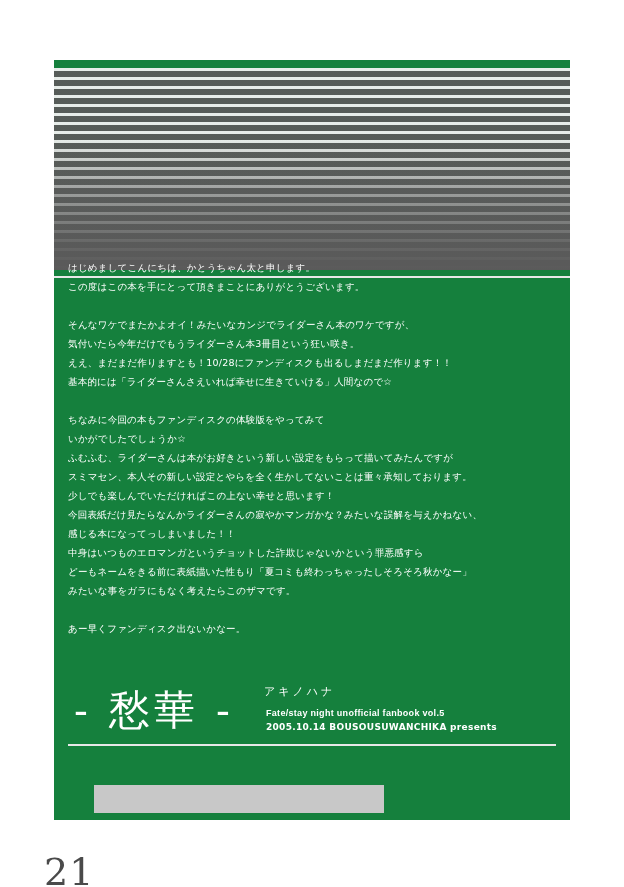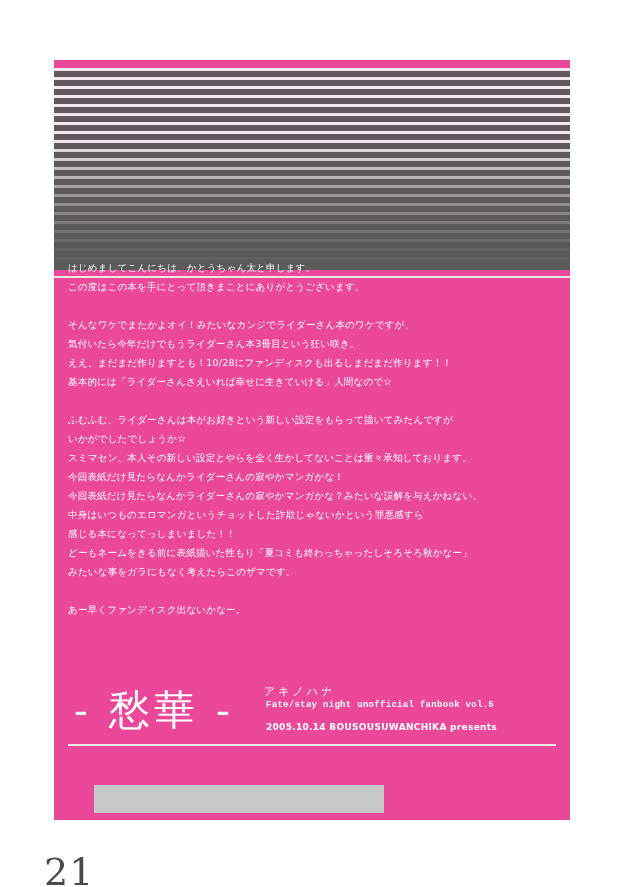--- a/index.html
+++ b/index.html
@@ -24,21 +24,21 @@
     background: #ffffff;
   }
 
   
   #afterword-panel {
     position: absolute;
     left: 54px;
     top: 60px;
     width: 516px;
     height: 760px;
-    background: #ec4899;
+    background: #15803d;
     box-sizing: border-box;
   }
 
   
   #stripe-band {
     position: absolute;
     left: 0;
     top: 8px;
     width: 516px;
     height: 202px;
@@ -115,26 +115,26 @@
     left: 196px;
     top: 0px;
     color: #ffffff;
     font-size: 11px;
     letter-spacing: 3px;
     font-family: "DejaVu Sans", "Liberation Sans", sans-serif;
   }
   #colophon-line1 {
     position: absolute;
     left: 198px;
-    top: 16px;
+    top: 24px;
     color: #ffffff;
     font-size: 9px;
     letter-spacing: 0.3px;
     font-weight: bold;
-    font-family: Liberation Mono, monospace;
+    font-family: Liberation Sans, sans-serif;
   }
   #colophon-line2 {
     position: absolute;
     left: 198px;
     top: 38px;
     color: #ffffff;
     font-size: 9px;
     letter-spacing: 0.3px;
     font-weight: bold;
     font-family: "DejaVu Sans", "Liberation Sans", sans-serif;
@@ -187,27 +187,28 @@
         <span class="line">はじめましてこんにちは、かとうちゃん太と申します。</span>
         <span class="line">この度はこの本を手にとって頂きまことにありがとうございます。</span>
       </p>
       <p>
         <span class="line">そんなワケでまたかよオイ！みたいなカンジでライダーさん本のワケですが、</span>
         <span class="line">気付いたら今年だけでもうライダーさん本3冊目という狂い咲き。</span>
         <span class="line">ええ、まだまだ作りますとも！10/28にファンディスクも出るしまだまだ作ります！！</span>
         <span class="line">基本的には「ライダーさんさえいれば幸せに生きていける」人間なので☆</span>
       </p>
       <p>
+        <span class="line">ちなみに今回の本もファンディスクの体験版をやってみて</span>
+        <span class="line">いかがでしたでしょうか☆</span>
         <span class="line">ふむふむ、ライダーさんは本がお好きという新しい設定をもらって描いてみたんですが</span>
-        <span class="line">いかがでしたでしょうか☆</span>
         <span class="line">スミマセン、本人その新しい設定とやらを全く生かしてないことは重々承知しております。</span>
-        <span class="line">今回表紙だけ見たらなんかライダーさんの寂やかマンガかな！</span>
+        <span class="line">少しでも楽しんでいただければこの上ない幸せと思います！</span>
         <span class="line">今回表紙だけ見たらなんかライダーさんの寂やかマンガかな？みたいな誤解を与えかねない、</span>
+        <span class="line">感じる本になってっしまいました！！</span>
         <span class="line">中身はいつものエロマンガというチョットした詐欺じゃないかという罪悪感すら</span>
-        <span class="line">感じる本になってっしまいました！！</span>
         <span class="line">どーもネームをきる前に表紙描いた性もり「夏コミも終わっちゃったしそろそろ秋かなー」</span>
         <span class="line">みたいな事をガラにもなく考えたらこのザマです。</span>
       </p>
       <p>
         <span class="line">あー早くファンディスク出ないかなー。</span>
       </p>
     </div>
 
     <div id="colophon">
       <div id="title-jp">- 愁華 -</div>

